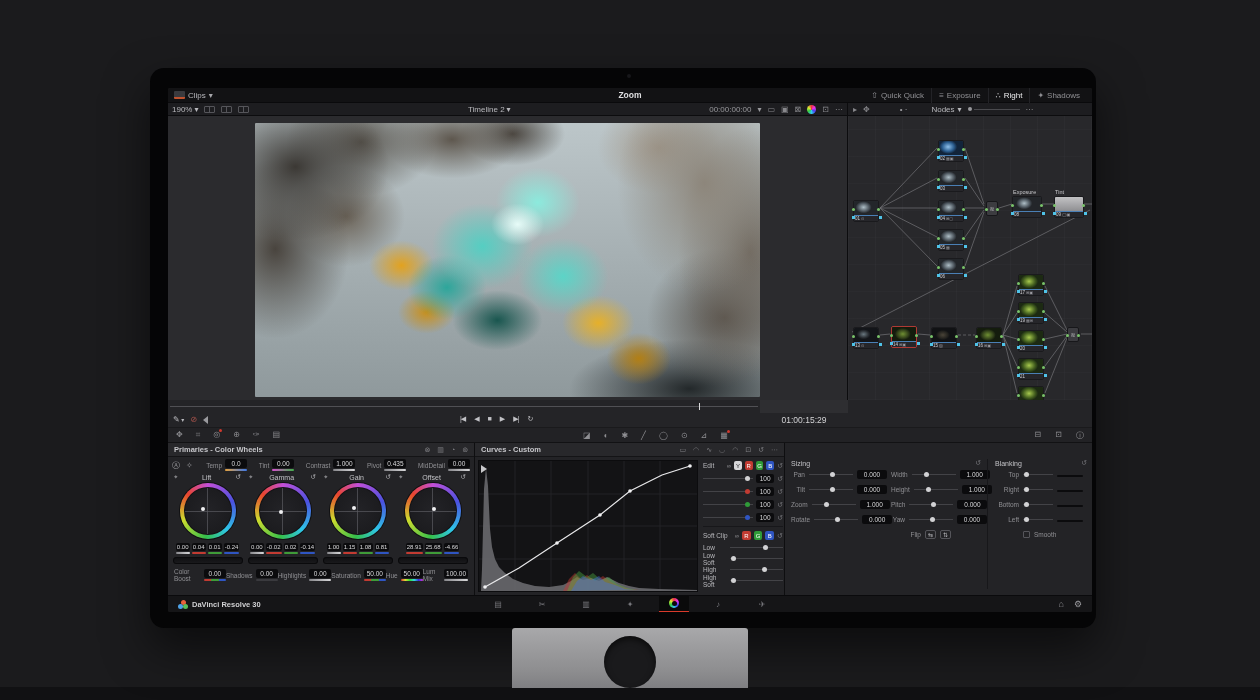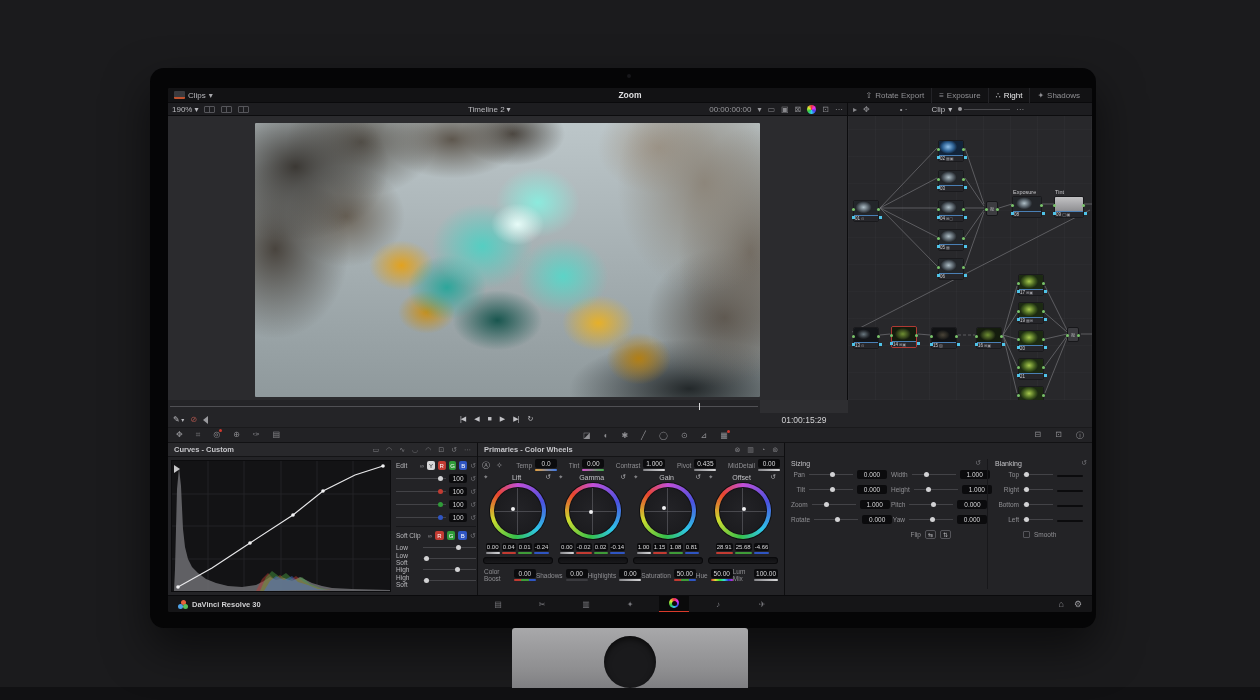--- a/index.html
+++ b/index.html
@@ -232,21 +232,21 @@
       <div class="topbar">
         <div class="left">
           <span class="mini-grid"></span>
           <span style="color:#b8b8bc">Clips</span>
           <span>▾</span>
         </div>
         <div class="title-c">Zoom</div>
         <div class="right">
           <span class="top-act">
             <span class="g">⇧</span>
-            <span>Rotate Export</span>
+            <span>Quick Quick</span>
           </span>
           <span class="top-act">
             <span class="g">≡</span>
             <span>Exposure</span>
           </span>
           <span class="top-act active">
             <span class="g">∴</span>
             <span>Right</span>
           </span>
           <span class="top-act">
@@ -278,21 +278,21 @@
             <span class="colorwheel-mini"></span>
             <span class="tb-ic">⊡</span>
             <span class="tb-ic">⋯</span>
           </span>
         </div>
         <div class="tb-right">
           <span class="tb-ic">▸</span>
           <span class="tb-ic">✥</span>
           <span style="margin-left:24px;color:#9a9a9e">• ·</span>
           <span style="margin-left:18px;display:flex;gap:3px;color:#b8b8bc">
-            <span>Clip</span>
+            <span>Nodes</span>
               <span>▾</span>
           </span>
           <span class="dotline">
               <span class="dt"></span>
               <span class="ln"></span>
             </span>
           <span class="tb-ic">⋯</span>
         </div>
       </div>
 
@@ -558,20 +558,231 @@
         </div>
         <div class="trg r">
           <span>⊟</span>
           <span>⊡</span>
           <span>ⓘ</span>
         </div>
       </div>
 
       <div class="palettes">
 
+        <div class="panel p-left">
+          <div class="phead">
+            <span class="pt">Primaries - Color Wheels</span>
+            <span class="pi">
+              <span>⊗</span>
+              <span>▥</span>
+              <span>◔</span>
+              <span>⊚</span>
+            </span>
+          </div>
+          <div class="adjrow">
+            <span class="lead">Ⓐ</span>
+            <span class="lead">✧</span>
+            <span class="adj">
+                <span class="al">Temp</span>
+              <span class="vp">
+                  <b>0.0</b>
+                  <i class="ul temp"></i>
+                </span>
+              </span>
+            <span class="adj">
+                <span class="al">Tint</span>
+              <span class="vp">
+                  <b>0.00</b>
+                  <i class="ul tint"></i>
+                </span>
+              </span>
+            <span class="adj">
+                <span class="al">Contrast</span>
+              <span class="vp">
+                  <b>1.000</b>
+                  <i class="ul silver"></i>
+                </span>
+              </span>
+            <span class="adj">
+                <span class="al">Pivot</span>
+              <span class="vp">
+                  <b>0.435</b>
+                  <i class="ul silver"></i>
+                </span>
+              </span>
+            <span class="adj">
+                <span class="al">MidDetail</span>
+              <span class="vp">
+                  <b>0.00</b>
+                  <i class="ul silver"></i>
+                </span>
+              </span>
+          </div>
+
+          <div class="wheelrow">
+            <div class="wcol">
+              <div class="whead">
+                <span>⌖</span>
+                <span class="wl">Lift</span>
+                <span>↺</span>
+              </div>
+              <div class="wheel">
+                  <span class="wdot" style="margin:-4px 0 0 -7px"></span>
+                </div>
+              <div class="wvals">
+                <span class="vp">
+                    <b>0.00</b>
+                    <i class="ul silver"></i>
+                  </span>
+                <span class="vp">
+                    <b>0.04</b>
+                    <i class="ul red"></i>
+                  </span>
+                <span class="vp">
+                    <b>0.01</b>
+                    <i class="ul green"></i>
+                  </span>
+                <span class="vp">
+                    <b>-0.24</b>
+                    <i class="ul blue"></i>
+                  </span>
+              </div>
+              <div class="masterbar"></div>
+            </div>
+            <div class="wcol">
+              <div class="whead">
+                <span>⌖</span>
+                <span class="wl">Gamma</span>
+                <span>↺</span>
+              </div>
+              <div class="wheel">
+                  <span class="wdot" style="margin:-1px 0 0 -4px"></span>
+                </div>
+              <div class="wvals">
+                <span class="vp">
+                    <b>0.00</b>
+                    <i class="ul silver"></i>
+                  </span>
+                <span class="vp">
+                    <b>-0.02</b>
+                    <i class="ul red"></i>
+                  </span>
+                <span class="vp">
+                    <b>0.02</b>
+                    <i class="ul green"></i>
+                  </span>
+                <span class="vp">
+                    <b>-0.14</b>
+                    <i class="ul blue"></i>
+                  </span>
+              </div>
+              <div class="masterbar"></div>
+            </div>
+            <div class="wcol">
+              <div class="whead">
+                <span>⌖</span>
+                <span class="wl">Gain</span>
+                <span>↺</span>
+              </div>
+              <div class="wheel">
+                  <span class="wdot" style="margin:-5px 0 0 -6px"></span>
+                </div>
+              <div class="wvals">
+                <span class="vp">
+                    <b>1.00</b>
+                    <i class="ul silver"></i>
+                  </span>
+                <span class="vp">
+                    <b>1.15</b>
+                    <i class="ul red"></i>
+                  </span>
+                <span class="vp">
+                    <b>1.08</b>
+                    <i class="ul green"></i>
+                  </span>
+                <span class="vp">
+                    <b>0.81</b>
+                    <i class="ul blue"></i>
+                  </span>
+              </div>
+              <div class="masterbar"></div>
+            </div>
+            <div class="wcol">
+              <div class="whead">
+                <span>⌖</span>
+                <span class="wl">Offset</span>
+                <span>↺</span>
+              </div>
+              <div class="wheel">
+                  <span class="wdot" style="margin:-4px 0 0 -1px"></span>
+                </div>
+              <div class="wvals">
+                <span class="vp">
+                    <b>28.91</b>
+                    <i class="ul red"></i>
+                  </span>
+                <span class="vp">
+                    <b>25.68</b>
+                    <i class="ul green"></i>
+                  </span>
+                <span class="vp">
+                    <b>-4.66</b>
+                    <i class="ul blue"></i>
+                  </span>
+              </div>
+              <div class="masterbar"></div>
+            </div>
+          </div>
+
+          <div class="pbottom">
+            <span class="adj">
+                <span class="al">Color Boost</span>
+              <span class="vp">
+                  <b>0.00</b>
+                  <i class="ul tri"></i>
+                </span>
+              </span>
+            <span class="adj">
+                <span class="al">Shadows</span>
+              <span class="vp">
+                  <b>0.00</b>
+                  <i class="ul dim"></i>
+                </span>
+              </span>
+            <span class="adj">
+                <span class="al">Highlights</span>
+              <span class="vp">
+                  <b>0.00</b>
+                  <i class="ul silver"></i>
+                </span>
+              </span>
+            <span class="adj">
+                <span class="al">Saturation</span>
+              <span class="vp">
+                  <b>50.00</b>
+                  <i class="ul tri"></i>
+                </span>
+              </span>
+            <span class="adj">
+                <span class="al">Hue</span>
+              <span class="vp">
+                  <b>50.00</b>
+                  <i class="ul rainbow"></i>
+                </span>
+              </span>
+            <span class="adj">
+                <span class="al">Lum Mix</span>
+              <span class="vp">
+                  <b>100.00</b>
+                  <i class="ul silver"></i>
+                </span>
+              </span>
+          </div>
+        </div>
+
         <div class="panel p-mid">
           <div class="phead">
             <span class="pt">Curves - Custom</span>
             <span class="pi">
               <span>▭</span>
               <span>◠</span>
               <span>∿</span>
               <span>◡</span>
               <span>◠</span>
               <span>⊡</span>
@@ -670,231 +881,20 @@
               <span class="track">
                   <span class="tdot" style="left:60%"></span>
                 </span>
             </div>
             <div class="crow" style="height:11px">
               <span class="cl">High Soft</span>
               <span class="track">
                   <span class="tdot" style="left:2%"></span>
                 </span>
             </div>
-          </div>
-        </div>
-
-        <div class="panel p-left">
-          <div class="phead">
-            <span class="pt">Primaries - Color Wheels</span>
-            <span class="pi">
-              <span>⊗</span>
-              <span>▥</span>
-              <span>◔</span>
-              <span>⊚</span>
-            </span>
-          </div>
-          <div class="adjrow">
-            <span class="lead">Ⓐ</span>
-            <span class="lead">✧</span>
-            <span class="adj">
-                <span class="al">Temp</span>
-              <span class="vp">
-                  <b>0.0</b>
-                  <i class="ul temp"></i>
-                </span>
-              </span>
-            <span class="adj">
-                <span class="al">Tint</span>
-              <span class="vp">
-                  <b>0.00</b>
-                  <i class="ul tint"></i>
-                </span>
-              </span>
-            <span class="adj">
-                <span class="al">Contrast</span>
-              <span class="vp">
-                  <b>1.000</b>
-                  <i class="ul silver"></i>
-                </span>
-              </span>
-            <span class="adj">
-                <span class="al">Pivot</span>
-              <span class="vp">
-                  <b>0.435</b>
-                  <i class="ul silver"></i>
-                </span>
-              </span>
-            <span class="adj">
-                <span class="al">MidDetail</span>
-              <span class="vp">
-                  <b>0.00</b>
-                  <i class="ul silver"></i>
-                </span>
-              </span>
-          </div>
-
-          <div class="wheelrow">
-            <div class="wcol">
-              <div class="whead">
-                <span>⌖</span>
-                <span class="wl">Lift</span>
-                <span>↺</span>
-              </div>
-              <div class="wheel">
-                  <span class="wdot" style="margin:-4px 0 0 -7px"></span>
-                </div>
-              <div class="wvals">
-                <span class="vp">
-                    <b>0.00</b>
-                    <i class="ul silver"></i>
-                  </span>
-                <span class="vp">
-                    <b>0.04</b>
-                    <i class="ul red"></i>
-                  </span>
-                <span class="vp">
-                    <b>0.01</b>
-                    <i class="ul green"></i>
-                  </span>
-                <span class="vp">
-                    <b>-0.24</b>
-                    <i class="ul blue"></i>
-                  </span>
-              </div>
-              <div class="masterbar"></div>
-            </div>
-            <div class="wcol">
-              <div class="whead">
-                <span>⌖</span>
-                <span class="wl">Gamma</span>
-                <span>↺</span>
-              </div>
-              <div class="wheel">
-                  <span class="wdot" style="margin:-1px 0 0 -4px"></span>
-                </div>
-              <div class="wvals">
-                <span class="vp">
-                    <b>0.00</b>
-                    <i class="ul silver"></i>
-                  </span>
-                <span class="vp">
-                    <b>-0.02</b>
-                    <i class="ul red"></i>
-                  </span>
-                <span class="vp">
-                    <b>0.02</b>
-                    <i class="ul green"></i>
-                  </span>
-                <span class="vp">
-                    <b>-0.14</b>
-                    <i class="ul blue"></i>
-                  </span>
-              </div>
-              <div class="masterbar"></div>
-            </div>
-            <div class="wcol">
-              <div class="whead">
-                <span>⌖</span>
-                <span class="wl">Gain</span>
-                <span>↺</span>
-              </div>
-              <div class="wheel">
-                  <span class="wdot" style="margin:-5px 0 0 -6px"></span>
-                </div>
-              <div class="wvals">
-                <span class="vp">
-                    <b>1.00</b>
-                    <i class="ul silver"></i>
-                  </span>
-                <span class="vp">
-                    <b>1.15</b>
-                    <i class="ul red"></i>
-                  </span>
-                <span class="vp">
-                    <b>1.08</b>
-                    <i class="ul green"></i>
-                  </span>
-                <span class="vp">
-                    <b>0.81</b>
-                    <i class="ul blue"></i>
-                  </span>
-              </div>
-              <div class="masterbar"></div>
-            </div>
-            <div class="wcol">
-              <div class="whead">
-                <span>⌖</span>
-                <span class="wl">Offset</span>
-                <span>↺</span>
-              </div>
-              <div class="wheel">
-                  <span class="wdot" style="margin:-4px 0 0 -1px"></span>
-                </div>
-              <div class="wvals">
-                <span class="vp">
-                    <b>28.91</b>
-                    <i class="ul red"></i>
-                  </span>
-                <span class="vp">
-                    <b>25.68</b>
-                    <i class="ul green"></i>
-                  </span>
-                <span class="vp">
-                    <b>-4.66</b>
-                    <i class="ul blue"></i>
-                  </span>
-              </div>
-              <div class="masterbar"></div>
-            </div>
-          </div>
-
-          <div class="pbottom">
-            <span class="adj">
-                <span class="al">Color Boost</span>
-              <span class="vp">
-                  <b>0.00</b>
-                  <i class="ul tri"></i>
-                </span>
-              </span>
-            <span class="adj">
-                <span class="al">Shadows</span>
-              <span class="vp">
-                  <b>0.00</b>
-                  <i class="ul dim"></i>
-                </span>
-              </span>
-            <span class="adj">
-                <span class="al">Highlights</span>
-              <span class="vp">
-                  <b>0.00</b>
-                  <i class="ul silver"></i>
-                </span>
-              </span>
-            <span class="adj">
-                <span class="al">Saturation</span>
-              <span class="vp">
-                  <b>50.00</b>
-                  <i class="ul tri"></i>
-                </span>
-              </span>
-            <span class="adj">
-                <span class="al">Hue</span>
-              <span class="vp">
-                  <b>50.00</b>
-                  <i class="ul rainbow"></i>
-                </span>
-              </span>
-            <span class="adj">
-                <span class="al">Lum Mix</span>
-              <span class="vp">
-                  <b>100.00</b>
-                  <i class="ul silver"></i>
-                </span>
-              </span>
           </div>
         </div>
 
         <div class="panel p-right">
 
           <div class="sizecol" style="left:6px;width:190px">
             <div class="subhead">
               <span>Sizing</span>
               <span class="rst">↺</span>
             </div>

